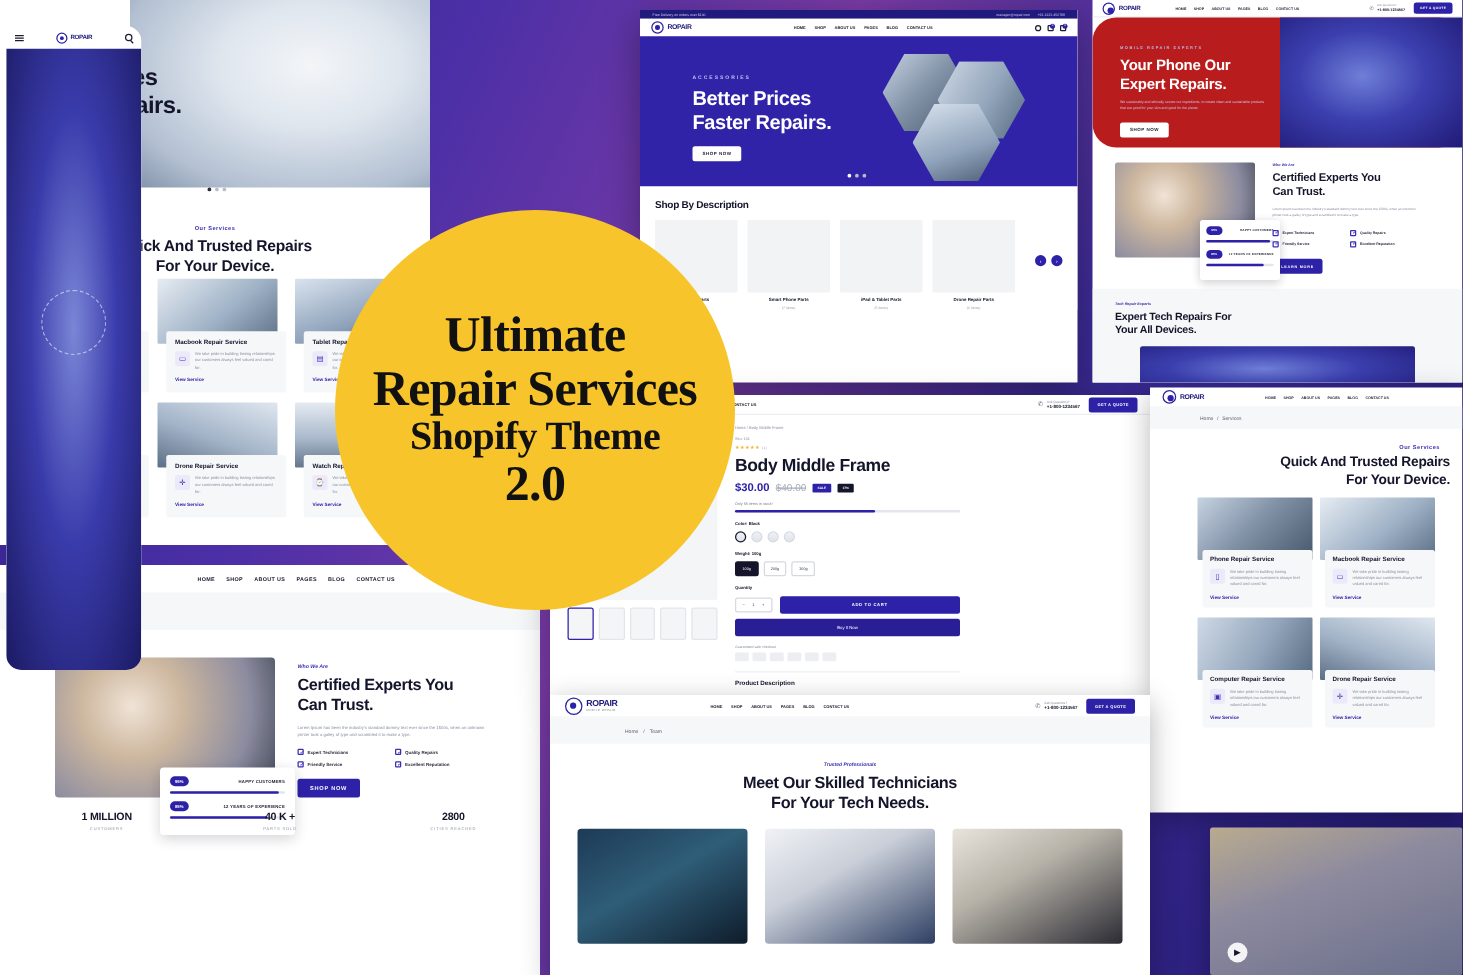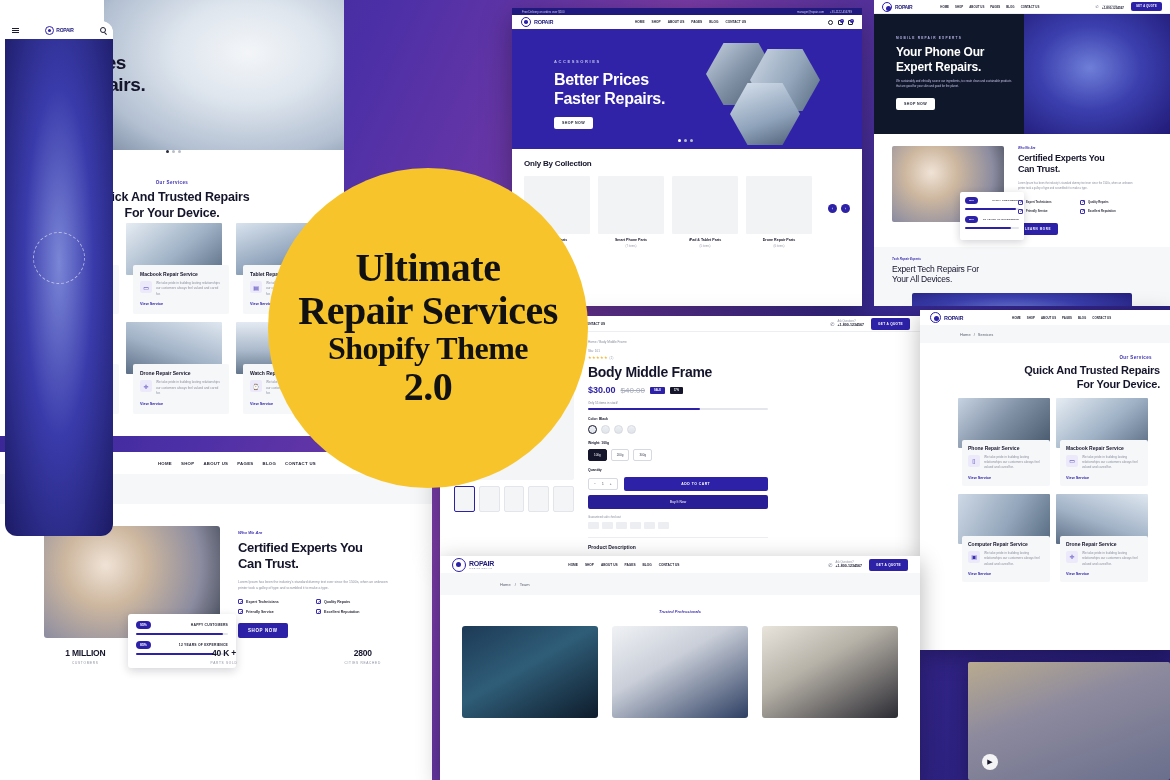--- a/index.html
+++ b/index.html
@@ -210,33 +210,33 @@
   .safe { font-size:2.8px; color:#8b8fa0; margin-top:6px; }
   .pays { display:flex; gap:3px; margin-top:3px; }
   .pay { width:11px; height:7px; border-radius:1px; background:#eceef2; }
   .pd-acc { font-size:5px; font-weight:700; margin-top:8px; color:#14142b; border-top:.5px solid #eceef2; padding-top:6px; }
 
   
   #p-right1 { left:874px; top:0; width:296px; height:306px; background:#fff; }
   .r-nav { height:14px; display:flex; align-items:center; padding:0 8px; border-bottom:.5px solid #eceef2; }
   .r-menu { display:flex; gap:6px; margin:0 auto; }
   .r-menu span { font-size:2.9px; font-weight:700; color:#1c1c30; }
-  .r-hero { height:120px; background:#0f172a; position:relative; display:flex; }
+  .r-hero { height:104px; background:#b91c1c; position:relative; display:flex;border-radius:19px; }
   .r-hero-txt { width:150px; padding:22px 0 0 22px; color:#fff; }
   .r-eyebrow { font-size:3.2px; letter-spacing:1.2px; color:#bcb7ea; font-weight:700; }
   .r-h { font-size:12px; font-weight:700; line-height:1.22; margin-top:5px; letter-spacing:-.2px; }
   .r-p { font-size:2.8px; color:#c9c5ec; line-height:1.8; margin-top:5px; width:120px; }
   .r-hero-img { flex:1; }
   .r-about { padding:12px 18px; display:flex; gap:14px; position:relative; }
   .r-photo { width:112px; height:76px; border-radius:2px; }
   .r-stat { position:absolute; left:86px; top:58px; width:64px; background:#fff; box-shadow:0 2px 8px rgba(20,20,43,.2); border-radius:2px; padding:5px; }
   .r-about-txt { width:120px; }
   .r-about-h { font-size:9px; font-weight:700; line-height:1.22; margin-top:3px; letter-spacing:-.2px; }
   .r-sec { background:#f6f7f9; padding:10px 18px; }
-  .r-sec-h { font-size:8.5px; font-weight:400; line-height:1.25; margin-top:3px; letter-spacing:-.2px; }
+  .r-sec-h { font-size:8.5px; font-weight:700; line-height:1.25; margin-top:3px; letter-spacing:-.2px; }
   .r-sec-img { width:220px; height:40px; margin:8px auto 0; border-radius:2px; }
 
   
   #p-right2 { left:920px; top:310px; width:250px; height:340px; background:#fff; box-shadow:0 6px 22px rgba(0,0,0,.28); }
   .r2-nav { height:15px; display:flex; align-items:center; padding:0 10px; }
   .r2-crumb { height:18px; background:#f6f7f9; display:flex; align-items:center; padding-left:40px; }
   .r2-grid { display:grid; grid-template-columns:repeat(2,92px); gap:8px 6px; padding:6px 0 0 38px; }
   .r2-card { width:92px; }
   .r2-img { width:92px; height:50px; border-radius:1px; }
   .r2-body { margin-top:-8px; margin-left:4px; width:88px; background:#f6f7f9; padding:5px 6px 6px; border-radius:2px; }
@@ -523,21 +523,21 @@
         <div class="hex ph ph-tech4" style="left:44px; top:6px"></div>
         <div class="hex ph ph-tech3" style="left:24px; top:40px"></div>
       </div>
       <div class="dots" style="left:166px; bottom:7px">
         <i class="on" style="background:#fff"></i>
           <i></i>
           <i></i>
       </div>
     </div>
     <div class="c-collection">
-      <div class="coll-h ink">Only By Collection</div>
+      <div class="coll-h ink">Shop By Description</div>
       <div class="coll-grid">
         <div>
           <div class="coll-img ph ph-prod"></div>
           <div class="coll-name">Watch Parts</div>
           <div class="coll-count">(4 items)</div>
         </div>
         <div>
           <div class="coll-img ph ph-prod"></div>
           <div class="coll-name">Smart Phone Parts</div>
           <div class="coll-count">(7 items)</div>
@@ -846,20 +846,24 @@
         <div class="btn-quote">GET A QUOTE</div>
       </div>
     </div>
     <div class="t-crumb">
       <span class="crumb">Home</span>
       <span class="crumb" style="margin:0 4px">/</span>
       <span class="crumb">Team</span>
     </div>
     <div class="t-head">
       <div class="t-eyebrow">Trusted Professionals</div>
+      <div class="t-h ink">
+        <div>Meet Our Skilled Technicians</div>
+        <div>For Your Tech Needs.</div>
+      </div>
     </div>
     <div class="t-grid">
       <div class="t-card ph ph-team1"></div>
       <div class="t-card ph ph-team2"></div>
       <div class="t-card ph ph-team3"></div>
     </div>
   </div>
 
   <div class="panel ph ph-video" id="p-video">
     <div class="play">▶</div>

